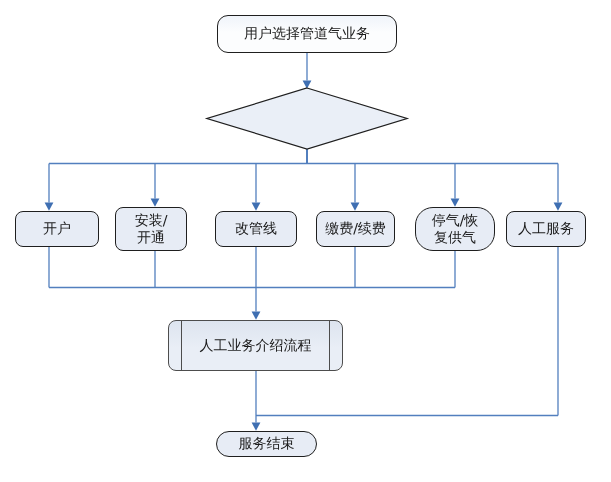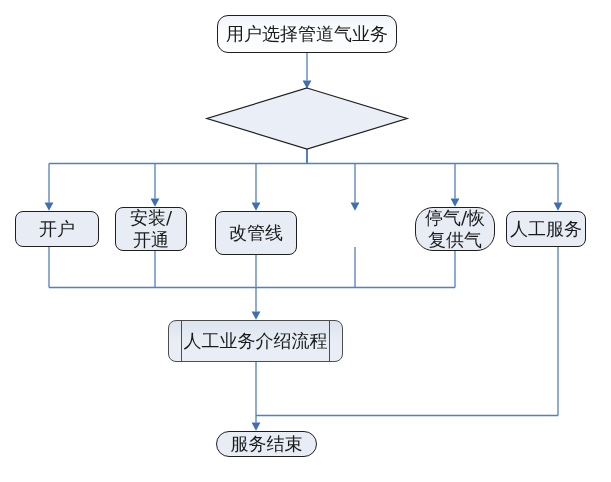--- a/index.html
+++ b/index.html
@@ -23,44 +23,44 @@
   }
   svg.wires{position:absolute;left:0;top:0;z-index:0;}
   svg.wires path{stroke:var(--connector);stroke-width:1.3;fill:none;}
   svg.wires path.stem{stroke-width:2;}
   svg.wires polygon.arrow{fill:var(--arrow);stroke:none;}
   svg.wires polygon.diamond{fill:var(--diamond-fill);stroke:var(--node-border);stroke-width:1.3;}
   .node{
     position:absolute;z-index:1;
     display:flex;align-items:center;justify-content:center;
     text-align:center;
-    font-size:18px;line-height:1.25;
+    font-size:14px;line-height:1.25;
     white-space:pre-line;
     box-sizing:border-box;
     background:var(--node-fill);
     border:1.3px solid var(--node-border);
     border-radius:8px;
   }
   .node.terminator-start{
     left:217px;top:15px;width:180px;height:38px;
     border-radius:11px;
     background:linear-gradient(to bottom,#f0f4fa 0%,var(--start-fill) 45%);
   }
   .node.decision-label{
     left:237px;top:107px;width:140px;height:23px;
     background:none;border:none;border-radius:0;z-index:2;
   }
   .node.b1{left:15px;top:211px;width:84px;height:36px;}
   .node.b2{left:115px;top:207px;width:72px;height:44px;}
-  .node.b3{left:215px;top:211px;width:82px;height:44px;}
+  .node.b3{left:215px;top:211px;width:82px;height:36px;}
   .node.b4{left:316px;top:211px;width:79px;height:36px;}
   .node.b5{left:415px;top:207px;width:80px;height:44px;border-radius:18px;}
   .node.b6{left:506px;top:211px;width:80px;height:36px;}
   .node.predefined{
-    left:168px;top:320px;width:175px;height:42px;
+    left:168px;top:320px;width:175px;height:51px;
     border-color:var(--process-border);
     background:linear-gradient(to bottom,#dde4ef 0%,#e9eef6 55%);
   }
   .predefined .bar{
     position:absolute;top:0;bottom:0;width:1.3px;
     background:var(--process-border);
   }
   .predefined .bar.left{left:12px;}
   .predefined .bar.right{right:12px;}
   .node.terminator-end{
@@ -125,20 +125,23 @@
   <div class="node b1">
     <span>开户</span>
   </div>
   <div class="node b2">
     <span>安装/
 开通</span>
   </div>
   <div class="node b3">
     <span>改管线</span>
   </div>
+  <div class="node b4">
+    <span>缴费/续费</span>
+  </div>
   <div class="node b5">
     <span>停气/恢
 复供气</span>
   </div>
   <div class="node b6">
     <span>人工服务</span>
   </div>
 
   <div class="node predefined">
     <span class="bar left"></span>

